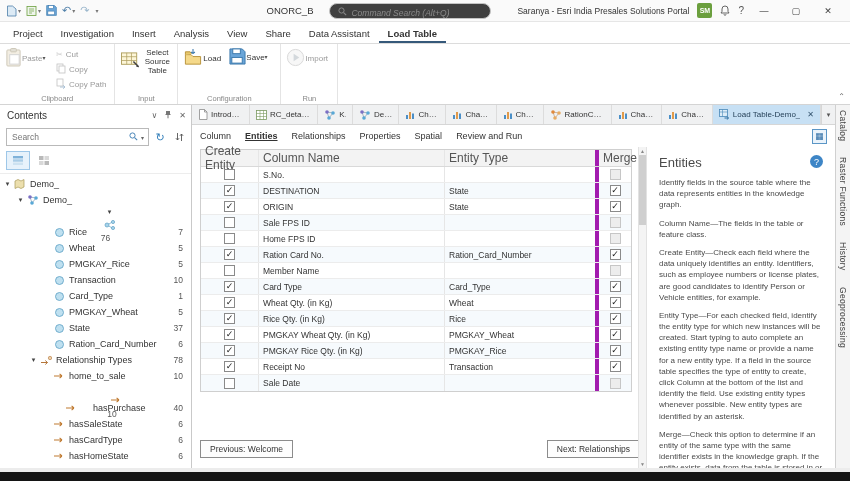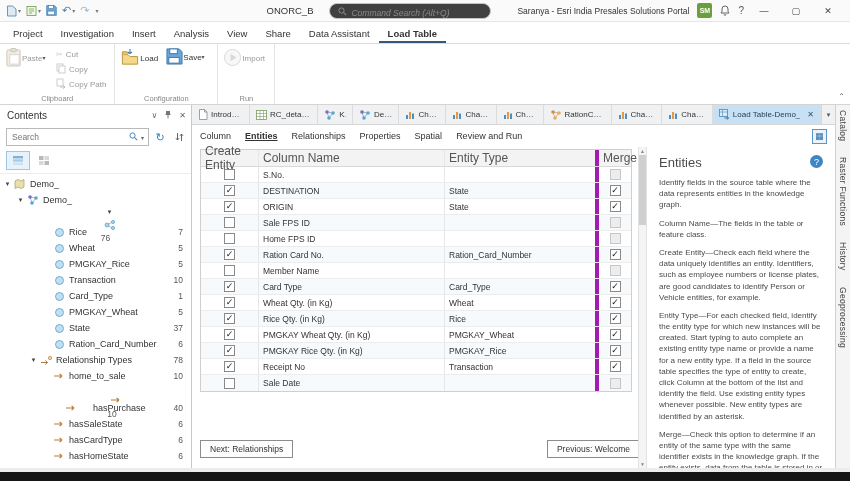--- a/index.html
+++ b/index.html
@@ -203,20 +203,32 @@
             <span><svg width="10" height="11" viewBox="0 0 10 11">
                 <rect x="1" y="1" width="6" height="7" fill="#fff" stroke="#888" stroke-width=".8"></rect>
                 <path d="M4 9h5M9 9L7 7.3M9 9L7 10.7" stroke="#4d7ea8" stroke-width=".9" fill="none"></path>
               </svg></span>
             <span>Copy Path</span>
           </div>
       </div>
       <div class="rgroup-label">Clipboard</div>
     </div>
 
+    <div class="rgroup">
+      <div class="bigbtn" style="width:52px">
+        <span><svg width="22" height="19" viewBox="0 0 22 20">
+              <rect x="1" y="2" width="16" height="12" fill="#fdf6d8" stroke="#b0a060"></rect>
+              <path d="M1 6h16M1 10h16M6.5 2v12M11.5 2v12" stroke="#b0a060" stroke-width=".8"></path>
+              <path d="M13.5 11l5.5 5.5" stroke="#444" stroke-width="1.6"></path>
+              <path d="M19.5 17l-3-.5.8-2.2z" fill="#444"></path>
+            </svg></span>
+        <span>Select Source Table</span>
+      </div>
+      <div class="rgroup-label">Input</div>
+    </div>
 
     <div class="rgroup">
       <div class="bigbtn">
         <span><svg width="20" height="19" viewBox="0 0 20 20">
               <path d="M2 7h6l2 2h8v8H2z" fill="#f5d98a" stroke="#b8923a"></path>
               <path d="M2 7V4h5l1.5 2" fill="#e8c86a" stroke="#b8923a"></path>
               <path d="M10 1v5M10 6L8 4.2M10 6l2-1.8" stroke="#3a78ad" stroke-width="1.1" fill="none"></path>
             </svg></span>
         <span>Load</span>
       </div>
@@ -758,22 +770,22 @@
                     </div>
                     <div class="td col1">Sale Date</div>
                     <div class="td col2"></div>
                     <div class="td col3">
                       <span class="cb disabled"></span>
                     </div>
                   </div>
                 </div>
             </div>
             <div class="form-footer">
+              <button class="wbtn">Previous: Welcome</button>
               <button class="wbtn">Next: Relationships</button>
-              <button class="wbtn">Previous: Welcome</button>
             </div>
           </div>
           <div class="vscroll">
             <span>▲</span>
             <span class="vthumb"></span>
             <span class="vspacer"></span>
             <span>▼</span>
           </div>
           <div class="help-panel">
             <div class="help-head">

